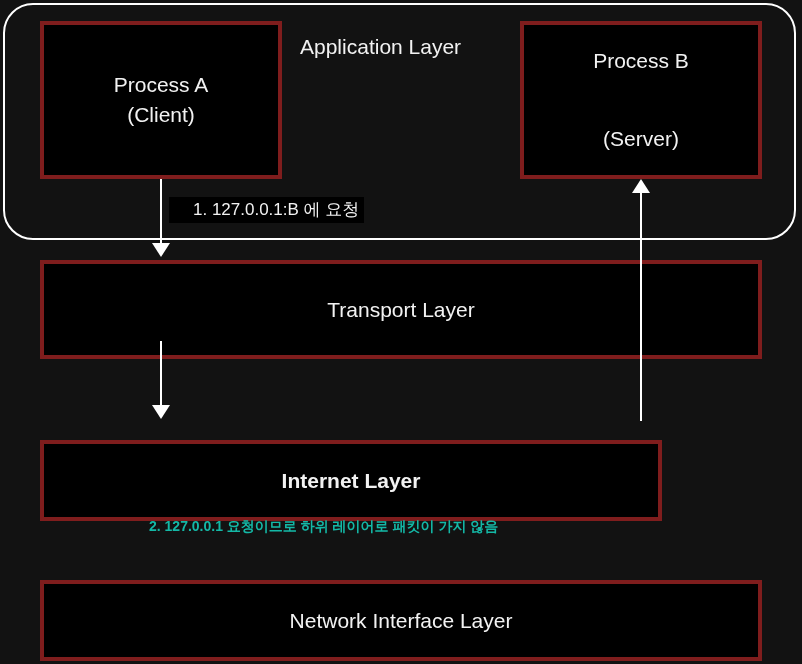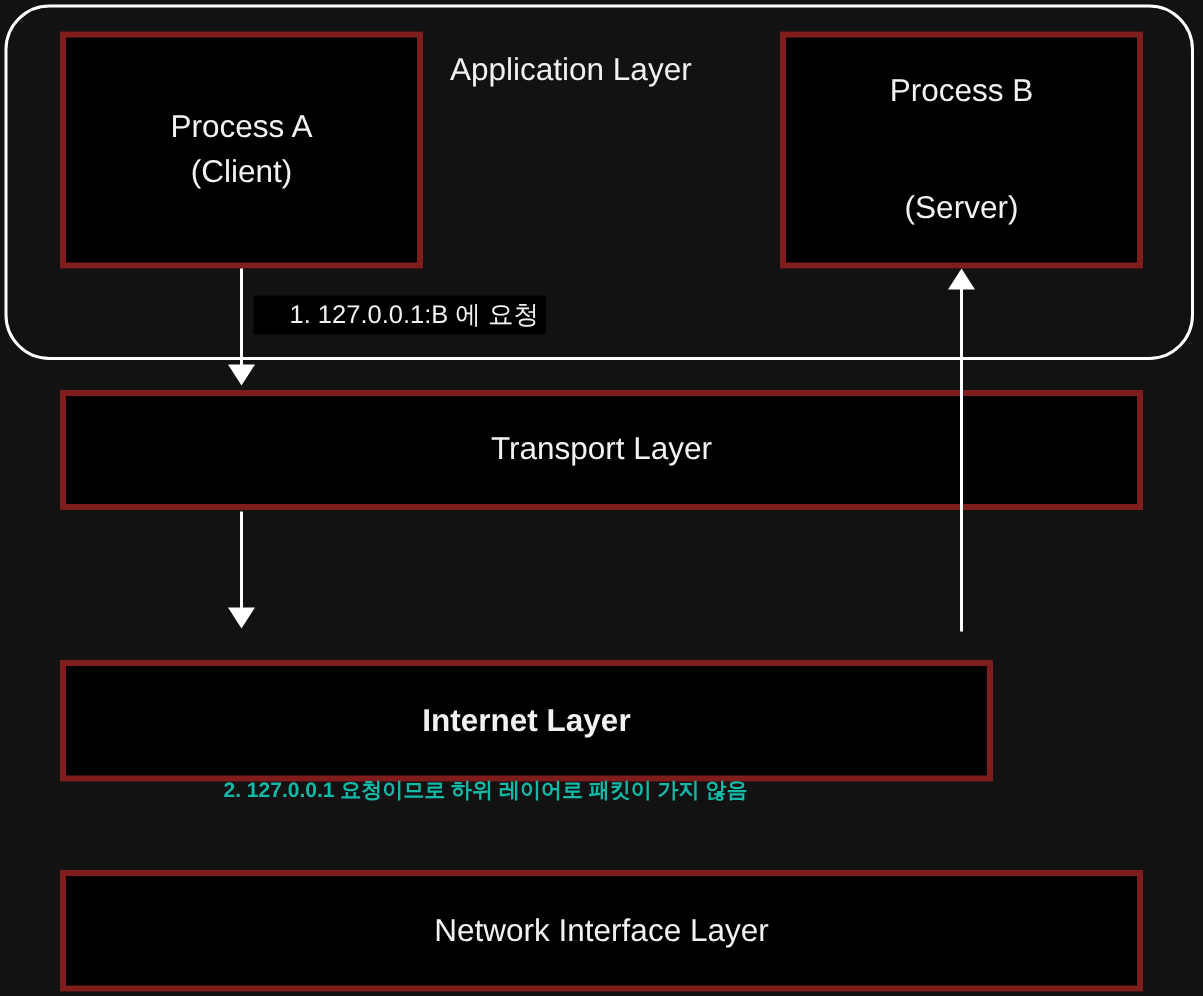--- a/index.html
+++ b/index.html
@@ -55,21 +55,21 @@
     flex-direction: column;
     align-items: center;
     justify-content: center;
     text-align: center;
     font-size: 21px;
     line-height: 30px;
   }
 
   .box-proc-a { left: 40px;  top: 21px;  width: 242px; height: 158px; }
   .box-proc-b { left: 520px; top: 21px;  width: 242px; height: 158px; gap: 48px; }
-  .box-transport { left: 40px; top: 260px; width: 722px; height: 80px; }
+  .box-transport { left: 40px; top: 260px; width: 722px; height: 99px; }
   .box-internet  { left: 40px; top: 440px; width: 622px; height: 81px; font-weight: bold; }
   .box-netif     { left: 40px; top: 580px; width: 722px; height: 81px; }
 
   .box-line { display: block; }
 
   
   .arrow {
     position: absolute;
     width: 2px;
     background: #ffffff;

